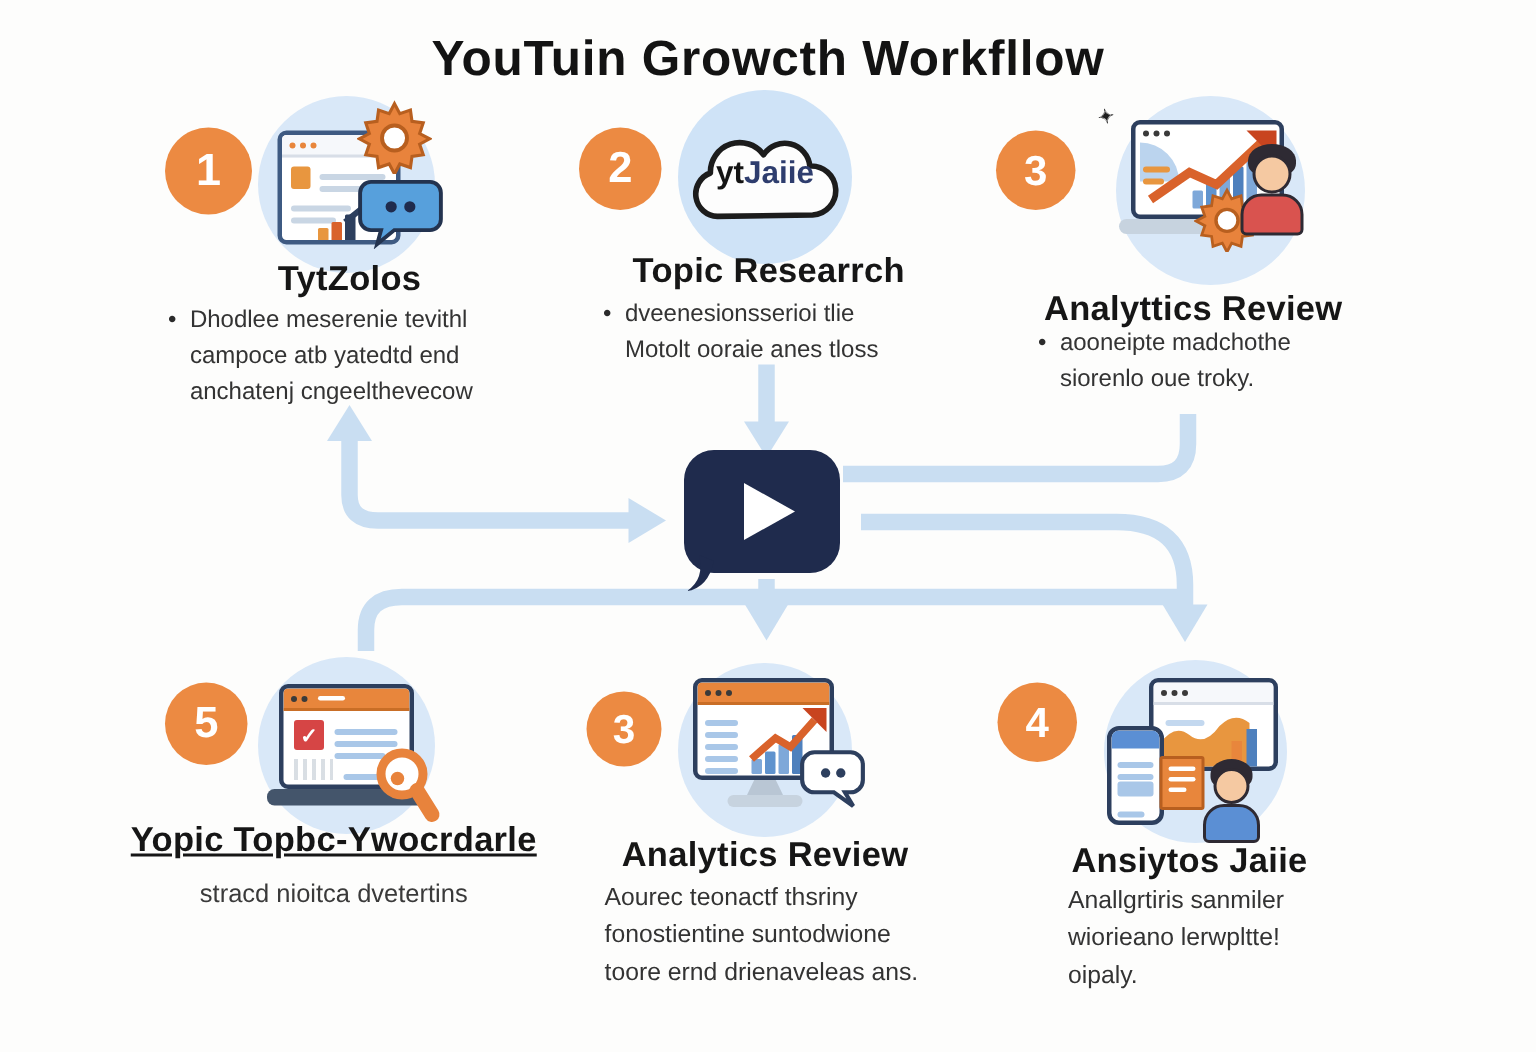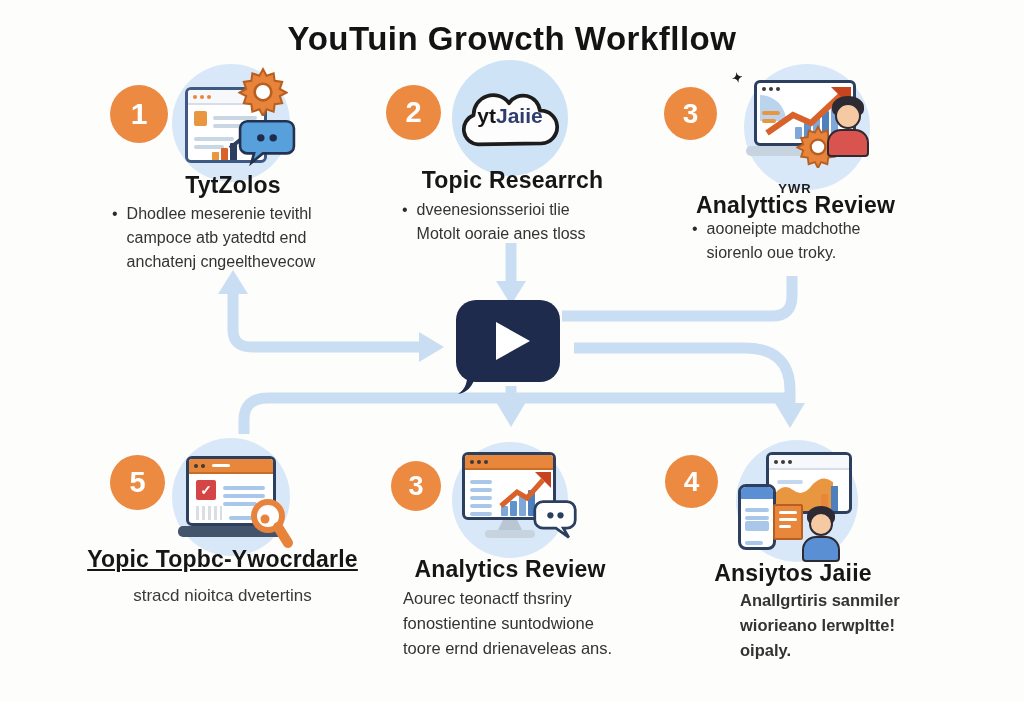--- a/index.html
+++ b/index.html
@@ -179,21 +179,20 @@
       <path fill="#E8833C" stroke="#B85F1F" stroke-width="2" d="M24 3 l3.4 6.4 6.8-2.3 1 7.2 7.2 1-2.3 6.8 6.4 3.4-6.4 3.4 2.3 6.8-7.2 1-1 7.2-6.8-2.3-3.4 6.4-3.4-6.4-6.8 2.3-1-7.2-7.2-1 2.3-6.8-6.4-3.4 6.4-3.4-2.3-6.8 7.2-1 1-7.2 6.8 2.3z"></path>
       <circle cx="24" cy="25" r="8" fill="#fff" stroke="#B85F1F" stroke-width="2.5"></circle>
     </svg>
     <div class="person" style="left:82px;top:32px;width:44px;height:62px;">
       <div class="p-hair" style="left:6px;top:0;width:32px;height:22px;"></div>
       <div class="p-head" style="left:9px;top:7px;width:26px;height:26px;"></div>
       <div class="p-body" style="left:1px;top:33px;width:42px;height:28px;background:#D9534F;"></div>
     </div>
   </div>
 
-  <div class="overline" style="left:690px;top:181px;width:210px;">YWR</div>
   <div class="heading" style="left:678px;top:192px;width:235px;">Analyttics Review</div>
   <div class="body-block body-flex" style="left:692px;top:217px;width:210px;">
     <span class="bullet">•</span>
     <span>
       <div>aooneipte madchothe</div>
       <div>siorenlo oue troky.</div>
     </span>
   </div>
 
   <svg class="abs" style="left:456px;top:300px;" width="108" height="96" viewBox="0 0 108 96">
@@ -315,19 +314,19 @@
       <div style="height:3px;background:#fff;border-radius:2px;margin:4px 4px 0;width:12px;"></div>
     </div>
     <div class="person" style="left:64px;top:66px;width:40px;height:54px;">
       <div class="p-hair" style="left:7px;top:0;width:28px;height:20px;"></div>
       <div class="p-head" style="left:9px;top:6px;width:24px;height:24px;"></div>
       <div class="p-body" style="left:2px;top:30px;width:38px;height:26px;background:#5B8FD4;"></div>
     </div>
   </div>
 
   <div class="heading" style="left:678px;top:560px;width:230px;">Ansiytos Jaiie</div>
-  <div class="body-block leftalign" style="left:740px;top:588px;width:200px;font-size:16.5px;font-weight:bold;">
+  <div class="body-block leftalign" style="left:712px;top:588px;width:200px;font-size:16.5px;">
     <div>Anallgrtiris sanmiler</div>
     <div>wiorieano lerwpltte!</div>
     <div>oipaly.</div>
   </div>
 
 </div>
 
 </body></html>

